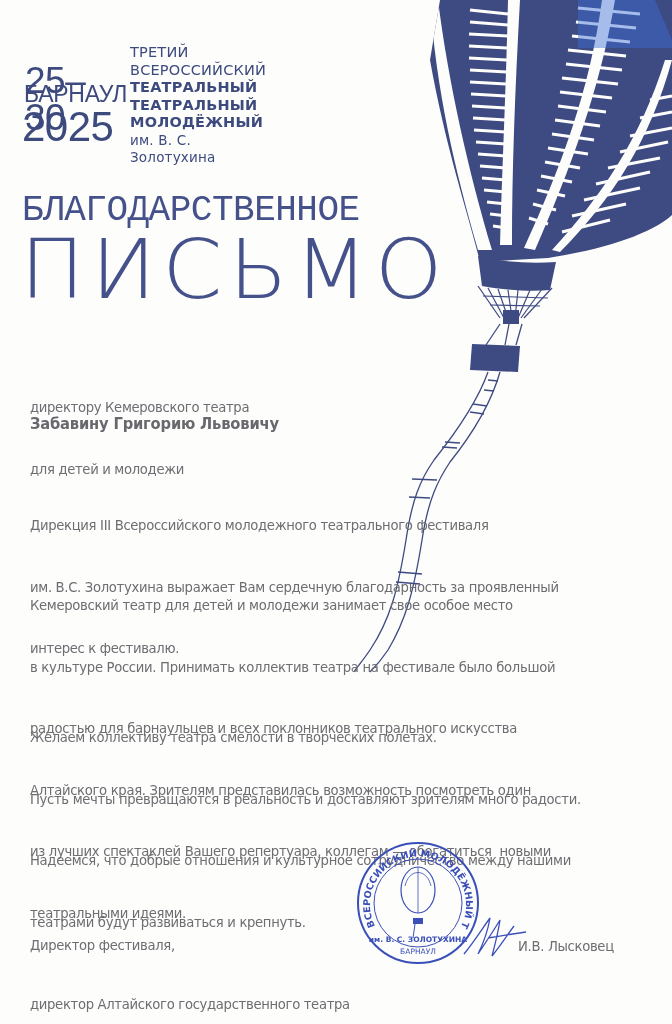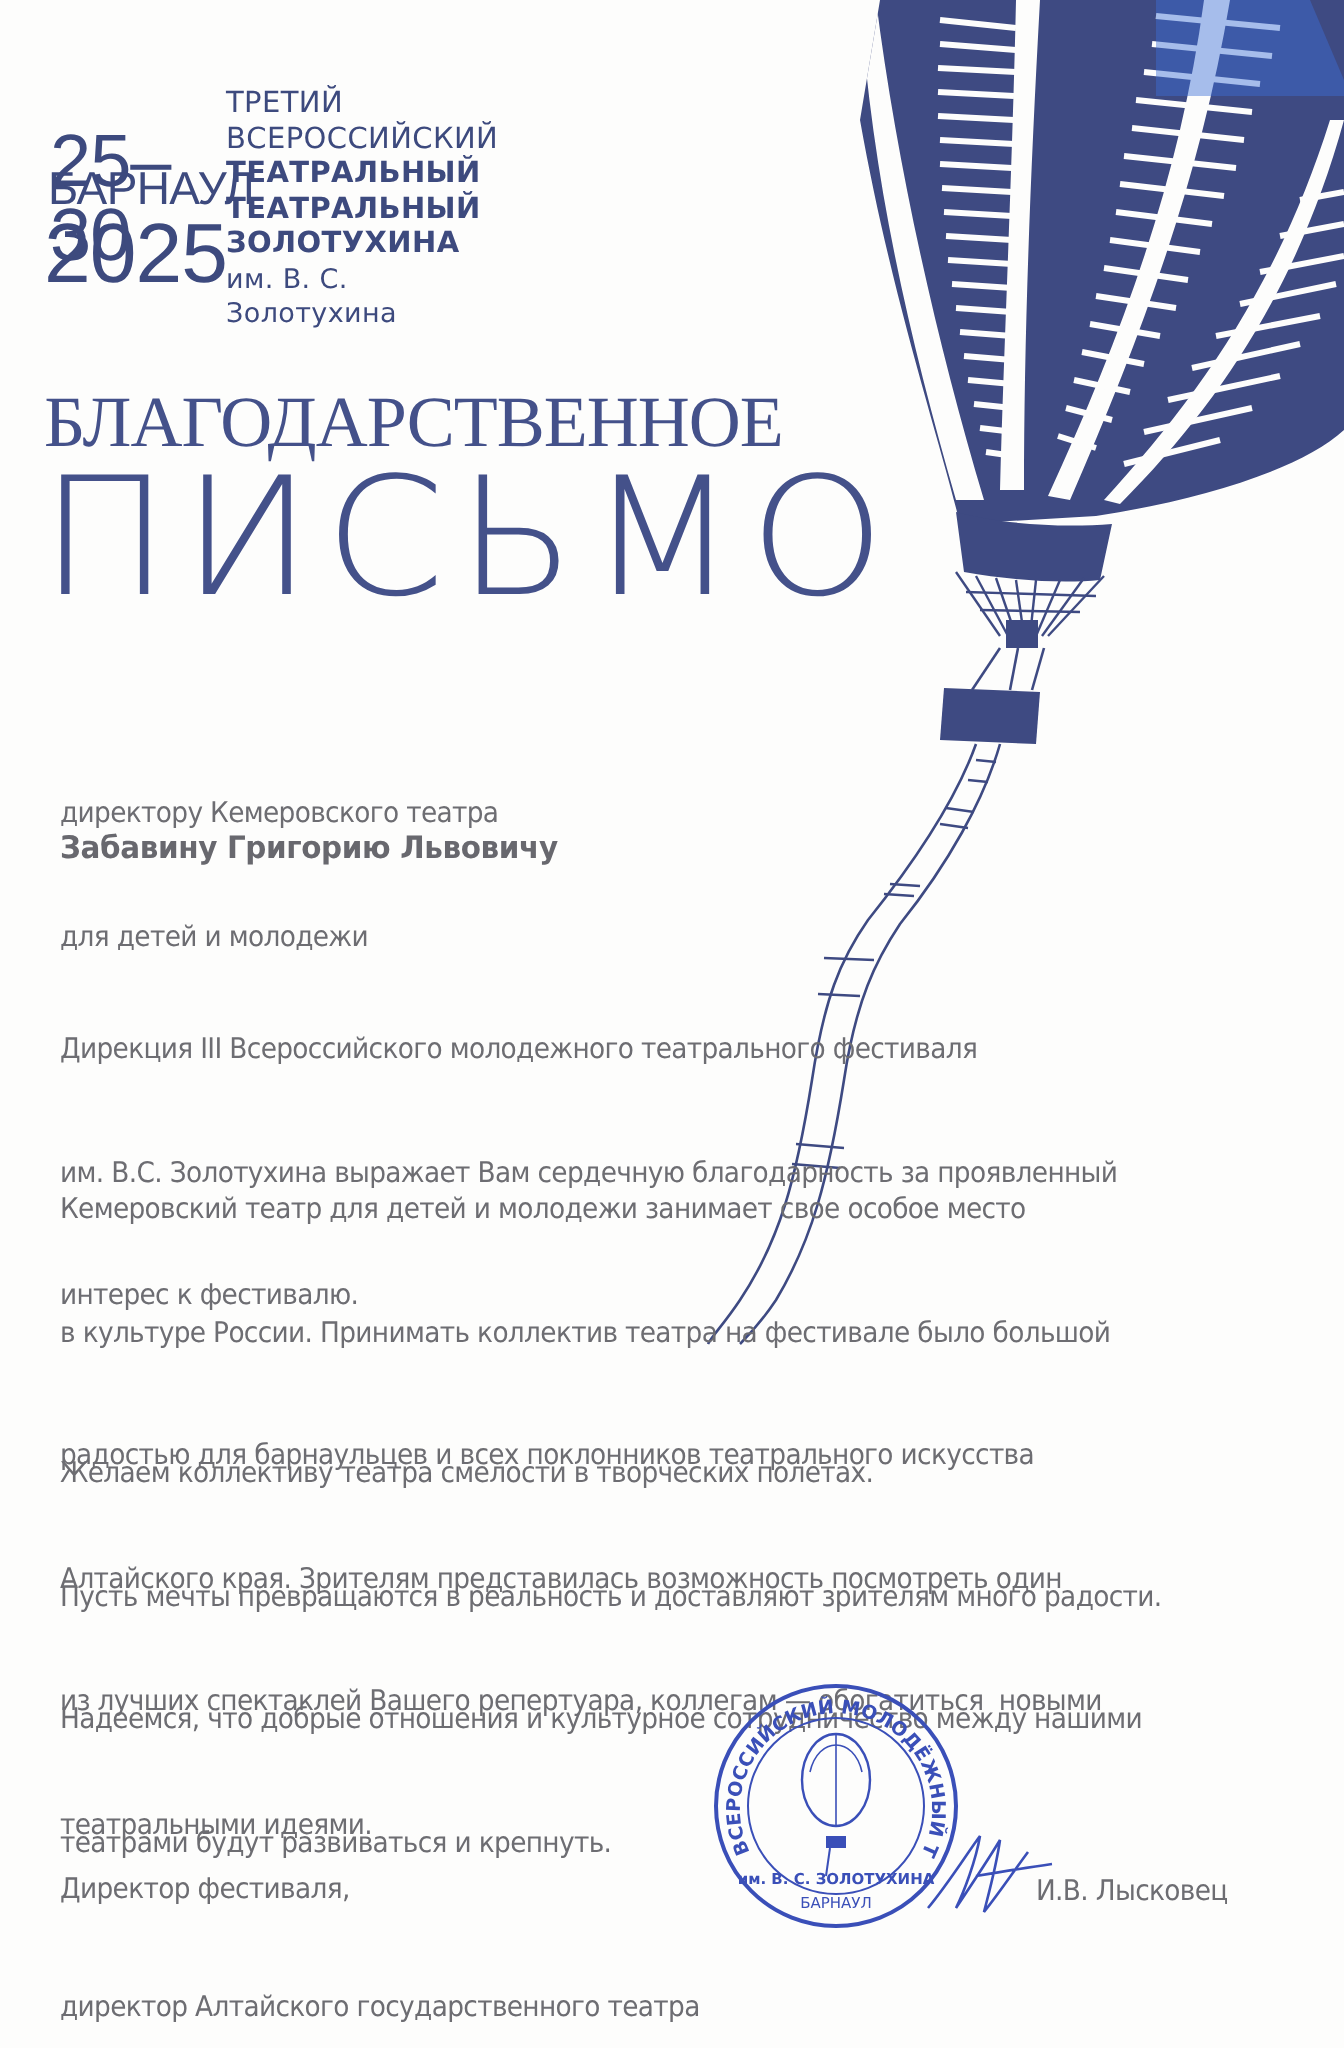--- a/index.html
+++ b/index.html
@@ -11,21 +11,21 @@
   .abs { position: absolute; }
   .date-big {
     font-family: "Liberation Sans", sans-serif;
     color: #3d4a7e; font-weight: 400; line-height: 1; letter-spacing: -0.5px;
   }
   .fest {
     font-family: "DejaVu Sans", sans-serif; color: #3d4a7e;
     font-size: 14.5px; line-height: 17.5px; letter-spacing: 0.2px;
   }
   .title1 {
-    font-family: Liberation Serif, serif; color: #44518a;
+    font-family: Liberation Mono, monospace; color: #44518a;
     font-size: 36px; letter-spacing: -0.5px; font-weight: 400;
   }
   .title2 {
     font-family: "DejaVu Sans", sans-serif; color: #44518a;
     font-size: 82px; letter-spacing: 6px; font-weight: 200;
     transform: scaleX(1.05); transform-origin: left;
   }
   .body-text {
     font-family: "DejaVu Sans", sans-serif; color: #6d6d72;
     font-size: 14.2px; line-height: 20.5px; letter-spacing: -0.35px;
@@ -152,26 +152,26 @@
     <line x1="398" y1="572" x2="422" y2="574"></line>
     <line x1="396" y1="582" x2="420" y2="584"></line>
   </g>
 </svg>
 
 <div class="abs" style="left:0;top:0;">
   <div class="abs date-big" style="left:25px;top:62px;font-size:37px;">25–30</div>
   <div class="abs date-big" style="left:24px;top:83px;font-size:23px;letter-spacing:-0.3px;">БАРНАУЛ</div>
   <div class="abs date-big" style="left:22px;top:106px;font-size:42px;">2025</div>
 
-  <div class="abs fest" style="left:113px;top:44px;">
+  <div class="abs fest" style="left:130px;top:44px;">
     <div style="font-weight:400;">ТРЕТИЙ</div>
     <div style="font-weight:400;">ВСЕРОССИЙСКИЙ</div>
     <div style="font-weight:700;">ТЕАТРАЛЬНЫЙ</div>
     <div style="font-weight:700;">ТЕАТРАЛЬНЫЙ</div>
-    <div style="font-weight:700;">ЗОЛОТУХИНА</div>
+    <div style="font-weight:700;">МОЛОДЁЖНЫЙ</div>
     <div style="font-weight:400;font-size:13.5px;">им. В. С. Золотухина</div>
   </div>
 </div>
 
 <div class="abs title1" style="left:22px;top:190px;">БЛАГОДАРСТВЕННОЕ</div>
 <div class="abs title2" style="left:20px;top:222px;">ПИСЬМО</div>
 
 <div class="abs body-text" style="left:30px;top:356px;">
   <div>директору Кемеровского театра</div>
   <div>для детей и молодежи</div>

